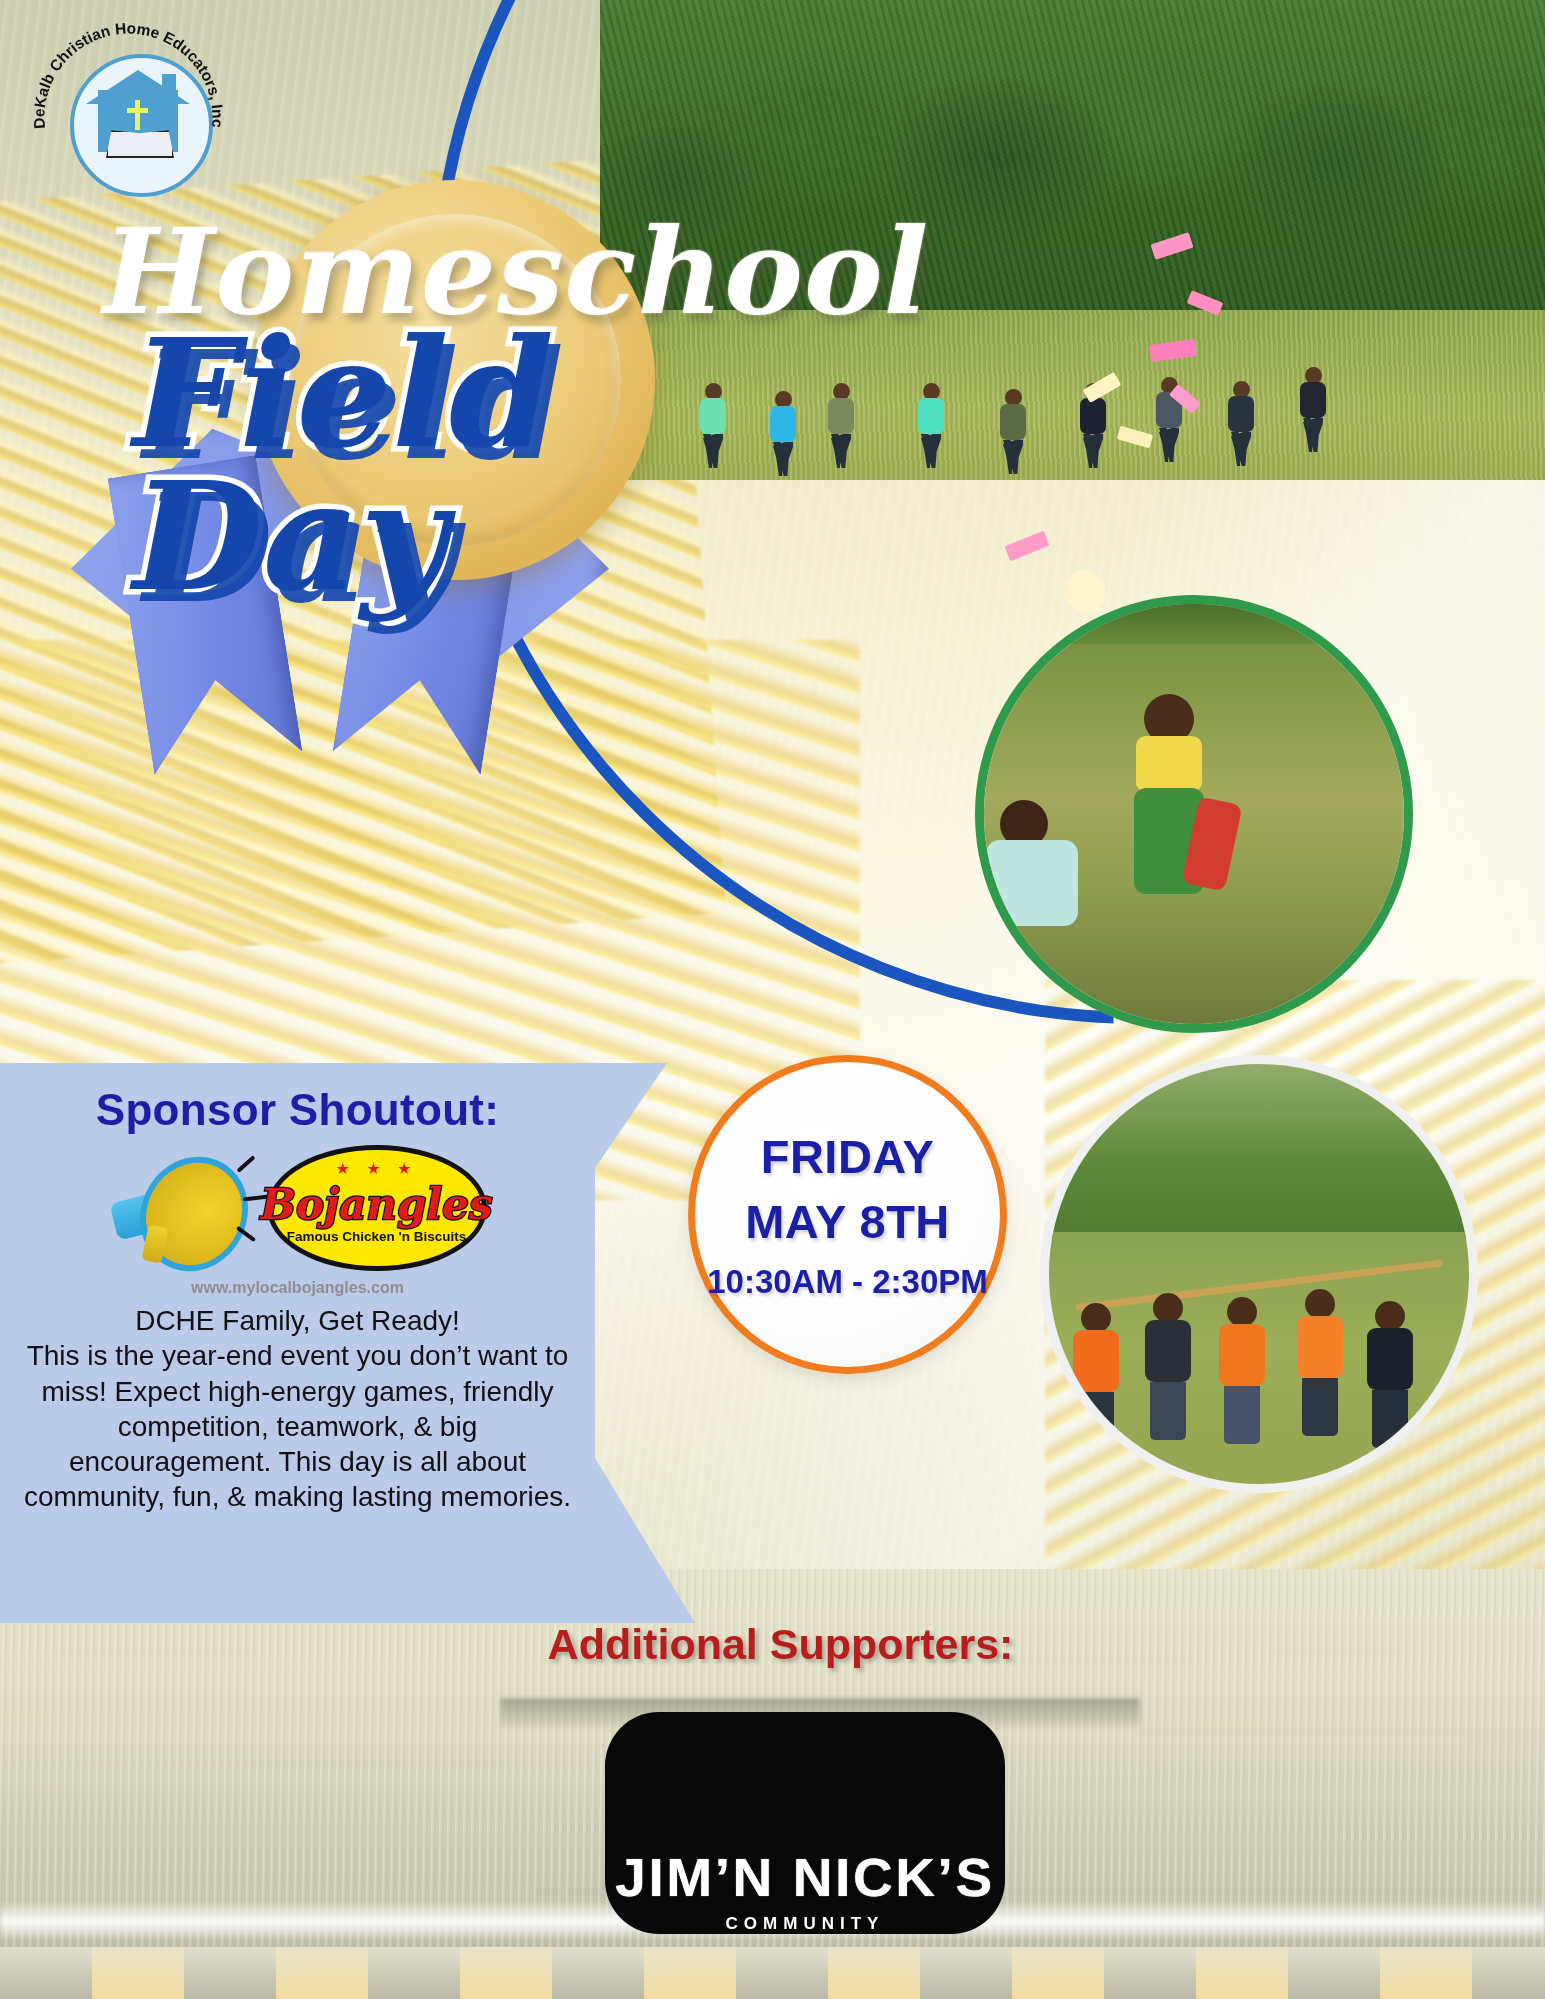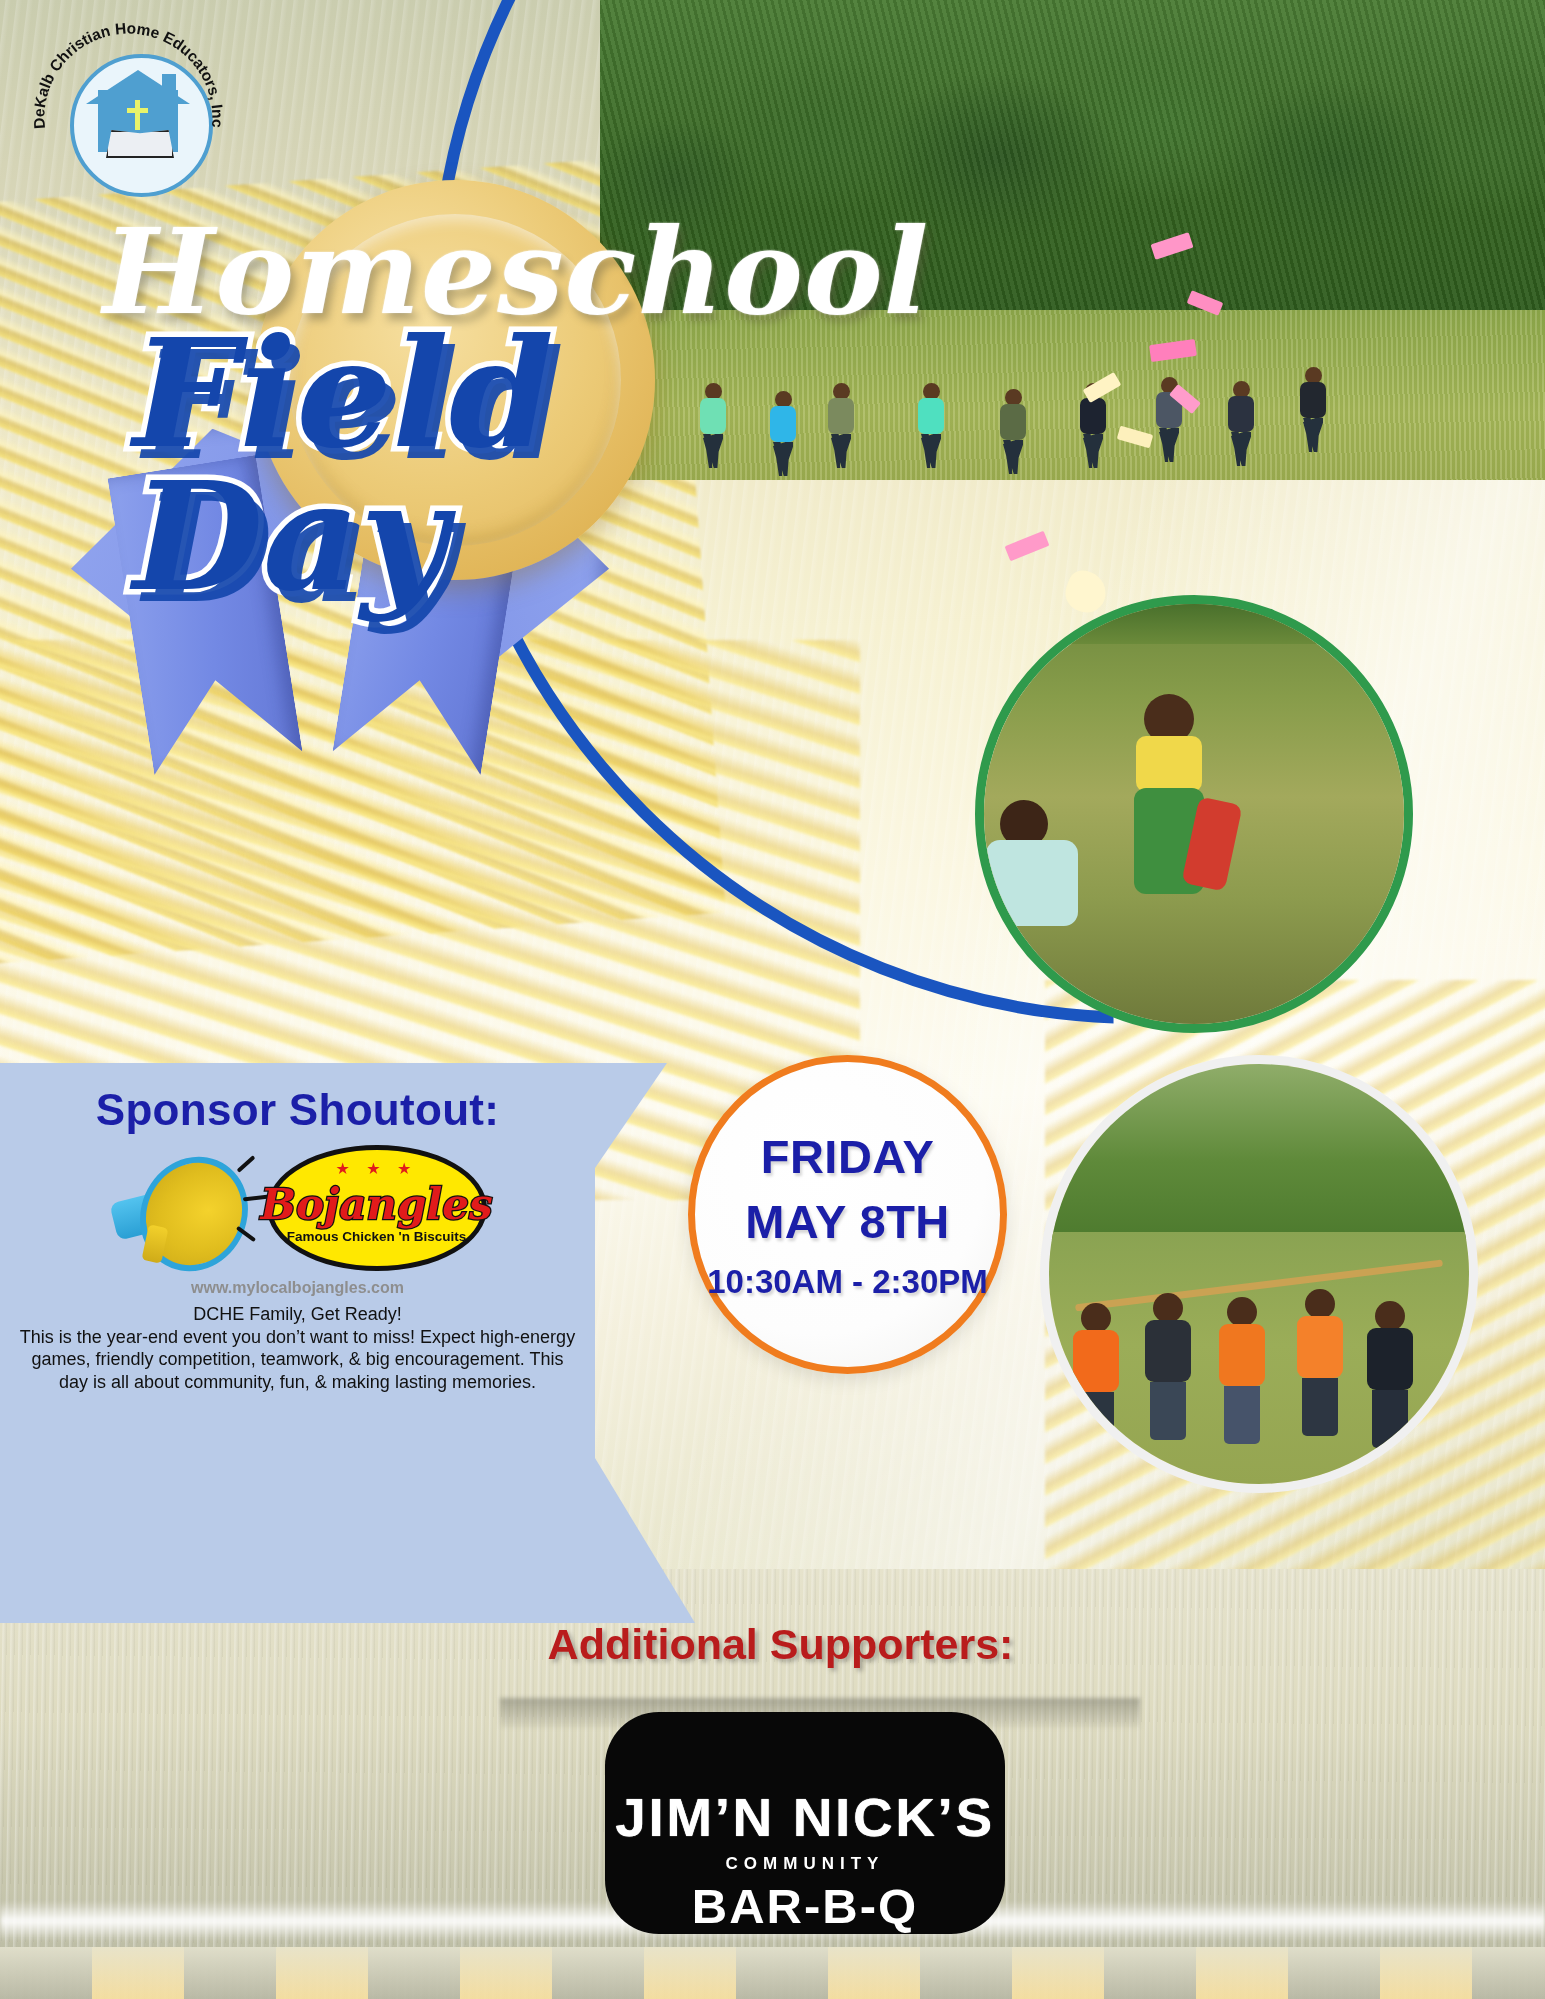--- a/index.html
+++ b/index.html
@@ -164,21 +164,21 @@
   .bojo-stars{position:absolute;top:9px;left:0;width:100%;text-align:center;color:#e11b1b;font-size:16px;letter-spacing:6px;}
   .bojo-name{font-family:"DejaVu Serif", serif;font-style:italic;font-weight:bold;font-size:42px;color:#e11b1b;
     -webkit-text-stroke:2.5px #111;paint-order:stroke fill;margin-top:12px;line-height:1;}
   .bojo-tag{font-size:13.5px;font-weight:bold;color:#111;margin-top:3px;}
 
   .store{text-align:center;font-size:30px;font-weight:bold;color:#111;margin-top:8px;
     text-shadow:1px 2px 2px rgba(255,255,255,.65);}
   .addr{text-align:center;font-size:18.5px;font-weight:bold;color:#e01b1b;margin-top:9px;
     text-shadow:1px 1px 1px rgba(255,255,255,.7);}
   .site{text-align:center;font-size:16px;font-weight:bold;color:#8e8e8e;margin-top:8px;}
-  .body-copy{padding:6px 16px 0 16px;text-align:center;font-size:18px;color:#111;line-height:1.26;}
+  .body-copy{padding:6px 16px 0 16px;text-align:center;font-size:28px;color:#111;line-height:1.26;}
 
   
   .date-circle{position:absolute;left:688px;top:1055px;width:305px;height:305px;border-radius:50%;
     background:radial-gradient(circle at 40% 34%,#ffffff 0%,#fdfdfd 62%,#f0f0ee 100%);
     border:7px solid #f07c1e;display:flex;flex-direction:column;align-items:center;justify-content:center;
     box-shadow:0 6px 18px rgba(0,0,0,.10);}
   .date-circle .d1{font-size:47px;font-weight:bold;color:#1b1fa8;letter-spacing:.5px;text-shadow:2px 3px 3px rgba(0,0,0,.16);}
   .date-circle .d2{font-size:47px;font-weight:bold;color:#1b1fa8;letter-spacing:.5px;margin-top:10px;text-shadow:2px 3px 3px rgba(0,0,0,.16);}
   .date-circle .d3{font-size:33px;font-weight:bold;color:#1b1fa8;margin-top:14px;text-shadow:2px 3px 3px rgba(0,0,0,.16);}
 
@@ -388,16 +388,15 @@
     <div class="d1">FRIDAY</div>
     <div class="d2">MAY 8TH</div>
     <div class="d3">10:30AM - 2:30PM</div>
   </div>
 
   <div class="supporters-title">Additional Supporters:</div>
   <div class="shelf"></div>
   <div class="jnn">
     <div class="l1">JIM’N NICK’S</div>
     <div class="l2">COMMUNITY</div>
-    <div class="l3">BAR-B-Q</div>
   </div>
 
 </div>
 
 </body></html>

